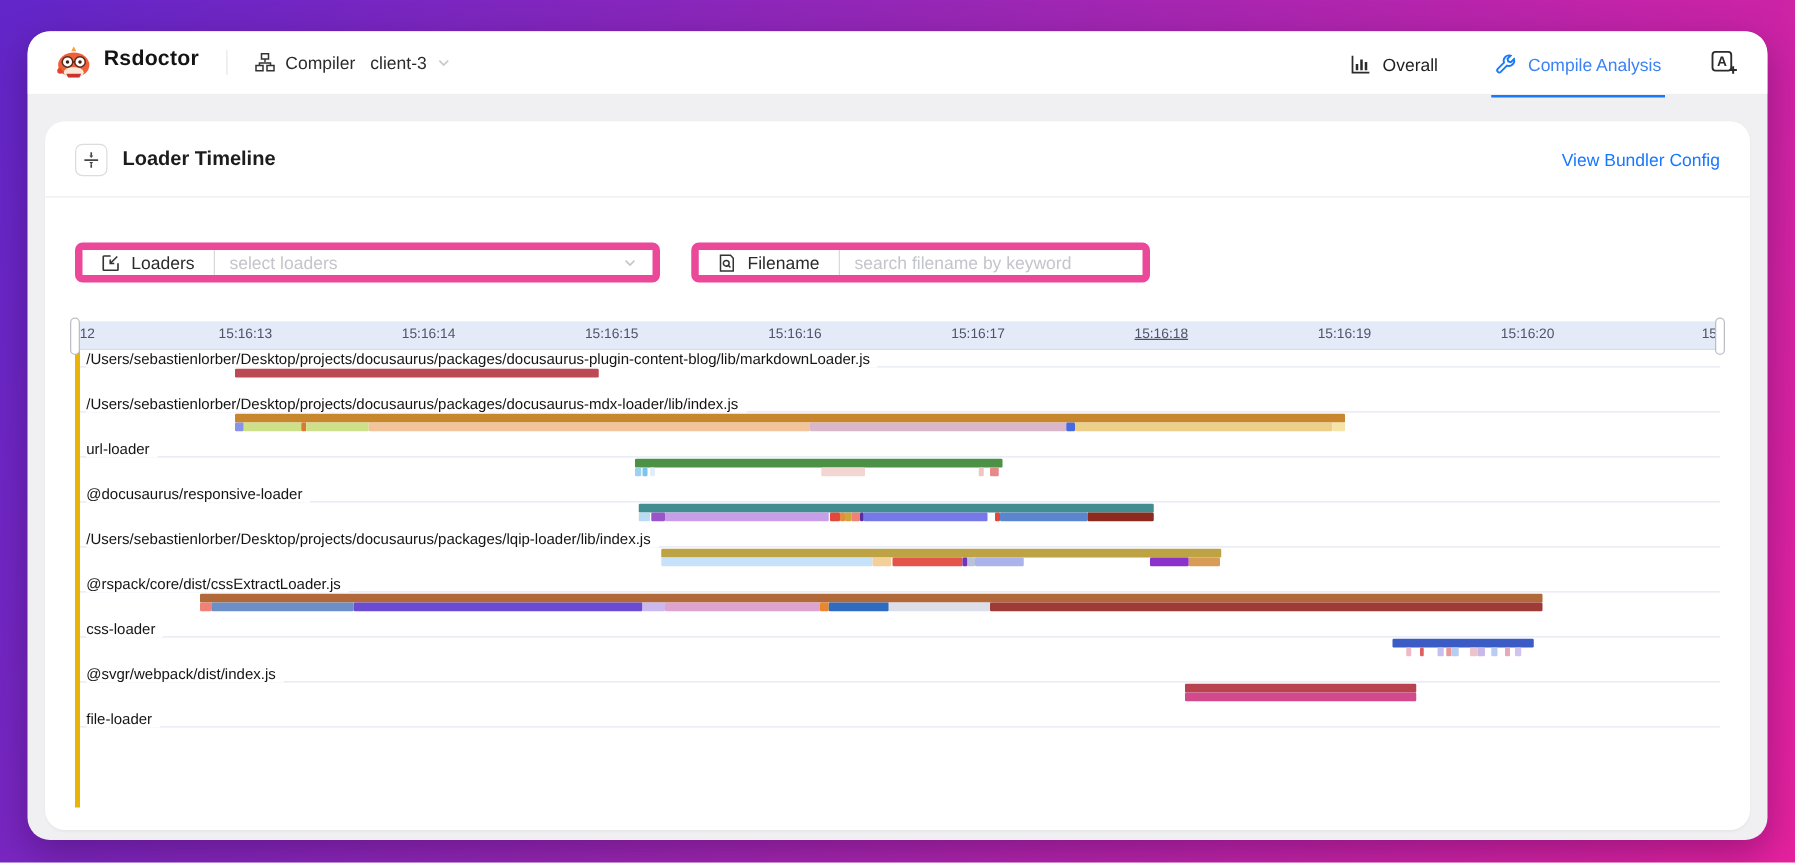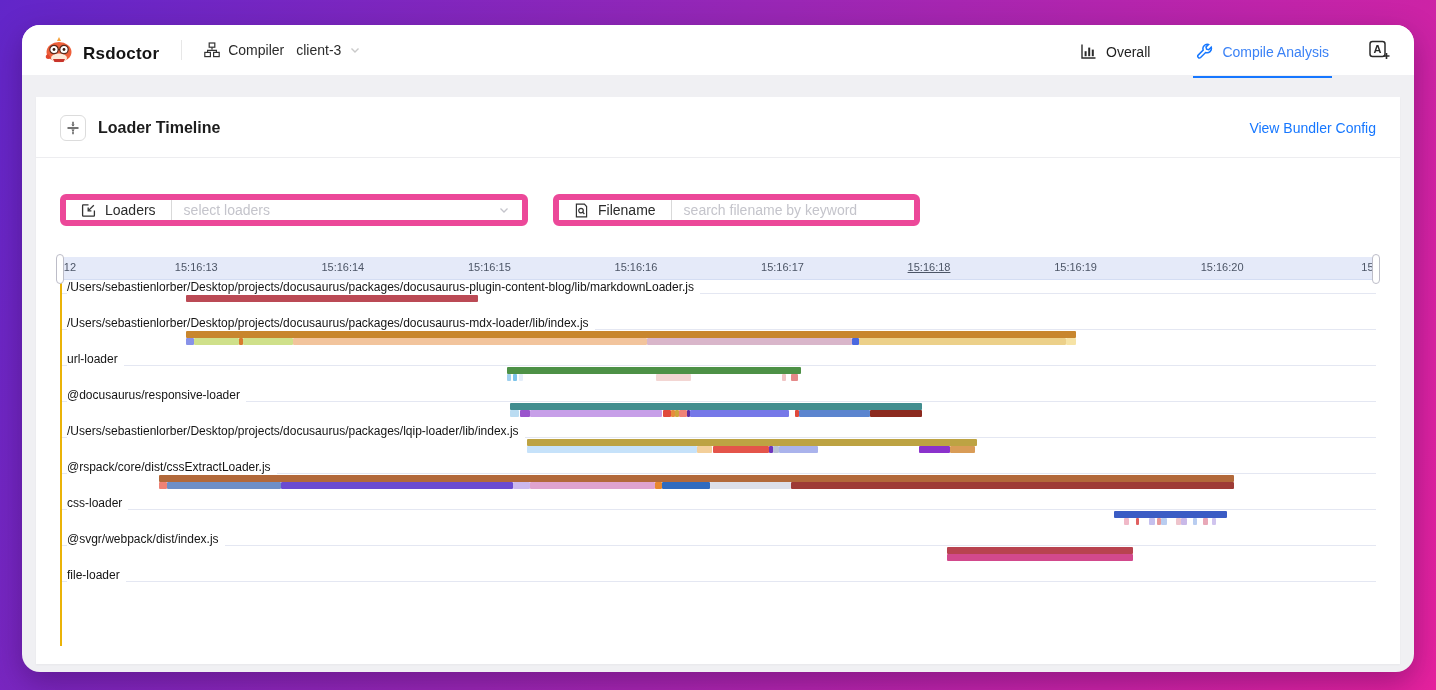--- a/index.html
+++ b/index.html
@@ -9,35 +9,35 @@
     background: linear-gradient(115deg,#6226c9 0%,#9a27b5 45%,#e6219e 100%);
     position:relative;
   }
   .app{
     position:absolute; left:22px; top:25px; width:1392px; height:647px;
     background:#f0f0f3; border-radius:18px; overflow:hidden;
     box-shadow:0 10px 30px rgba(40,0,60,.35);
   }
   
   .topbar{ height:50px; background:#fff; display:flex; align-items:center; padding:0 22px; }
-  .brand{ display:flex; align-items:flex-end; gap:9px; }
+  .brand{ display:flex; align-items:flex-start; gap:9px; }
   .brand-name{ font-size:17px; font-weight:bold; color:#141414; letter-spacing:.2px; }
   .vdiv{ width:1px; height:20px; background:#e7e7e7; margin:0 22px; }
   .compiler{ display:flex; align-items:center; gap:8px; font-size:14px; color:#2b2b2b; cursor:pointer;}
   .compiler .val{ margin-left:4px; }
   .spacer{ flex:1; }
   .tabs{ display:flex; align-items:stretch; height:50px; }
   .tab{ display:flex; align-items:center; gap:9px; font-size:14px; color:#1f1f1f;
         padding:0 3px; margin-left:40px; height:53px; cursor:pointer; position:relative; }
   .tab.active{ color:#3b82f6; }
   .tab.active::after{ content:""; position:absolute; left:0; right:0; bottom:0; height:2px; background:#1677ff; }
   .lang-btn{ margin-left:34px; width:26px; height:26px; display:flex; align-items:center; justify-content:center; cursor:pointer; }
   
   .panel{ position:absolute; left:14px; top:72px; width:1364px; height:567px;
-          background:#fff; border-radius:0; box-shadow:0 1px 2px rgba(0,0,0,.04); overflow:hidden; }
+          background:#fff; border-radius:16px; box-shadow:0 1px 2px rgba(0,0,0,.04); overflow:hidden; }
   .panel-head{ display:flex; align-items:center; padding:18px 24px 16px 24px; }
   .icon-box{ width:26px; height:26px; border:1px solid #dcdcdc; border-radius:6px;
              display:flex; align-items:center; justify-content:center; background:#fff; }
   .panel-title{ font-size:16px; font-weight:bold; color:#1c1c1c; margin-left:12px; }
   .panel-link{ margin-left:auto; font-size:14px; color:#1677ff; cursor:pointer; }
   .panel-sep{ height:1px; background:#ededf0; }
   
   .filters{ display:flex; gap:25px; margin:36px 24px 0 24px; }
   .fgroup{ height:32px; border:6px solid #ec4899; border-radius:6px; display:flex; background:#fff; overflow:hidden; }
   .fgroup .flabel{ display:flex; align-items:center; gap:9px; padding:0 15px; border-right:1px solid #d9d9d9;
@@ -48,21 +48,21 @@
   .fg-loaders{ width:468px; }
   .fg-filename{ width:367px; }
   .sel-arrow{ display:flex; align-items:center; padding-right:12px; }
   
   .timeline{ position:relative; margin:31px 24px 0 24px; width:1316px; }
   .axis{ position:relative; height:23px; background:#e5eaf9; overflow:hidden;
          border-bottom:1px solid #d4ddf3; }
   .axis .tick{ position:absolute; top:4px; font-size:11px; color:#4c5566; white-space:nowrap; }
   .brush-handle{ position:absolute; top:-3px; width:8px; height:30px; background:#fff;
                  border:1px solid #bdbdc8; border-radius:4px; z-index:3; cursor:ew-resize; }
-  .chart{ position:relative; border-left:2px solid #eab308; min-height:366px; }
+  .chart{ position:relative; border-left:4px solid #eab308; min-height:366px; }
   .trow{ position:relative; height:36px; }
   .rowline{ position:absolute; left:0; right:0; top:13px; height:1px; background:#e4e7f2; }
   .rlabel{ position:absolute; left:5px; top:0px; font-size:12px; line-height:14px; color:#141414;
            background:#fff; padding-right:6px; white-space:nowrap; z-index:1; }
   .lanes{ position:absolute; left:0; right:0; top:15px; }
   .lane{ position:relative; height:7px; }
   .seg{ position:absolute; top:0; height:7px; border-radius:1px; }
 </style>
 </head>
 <body>

